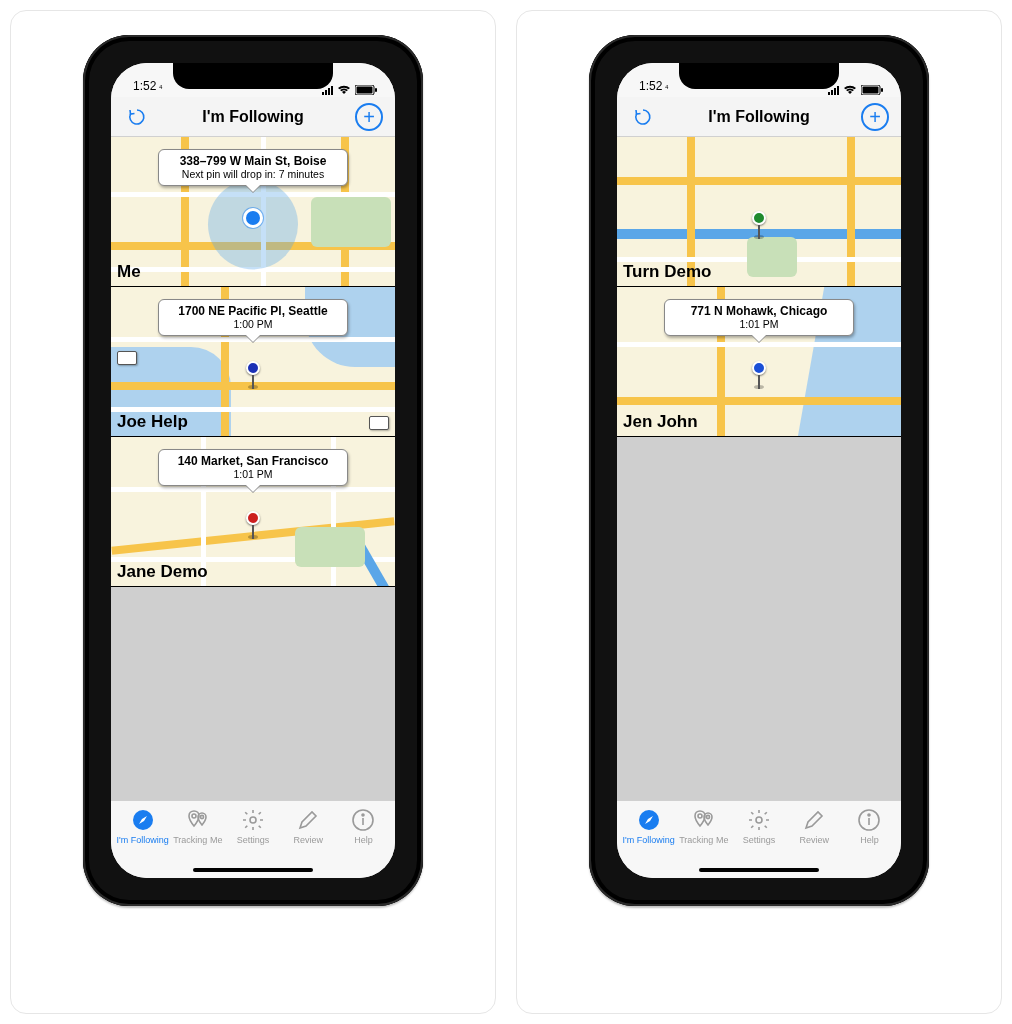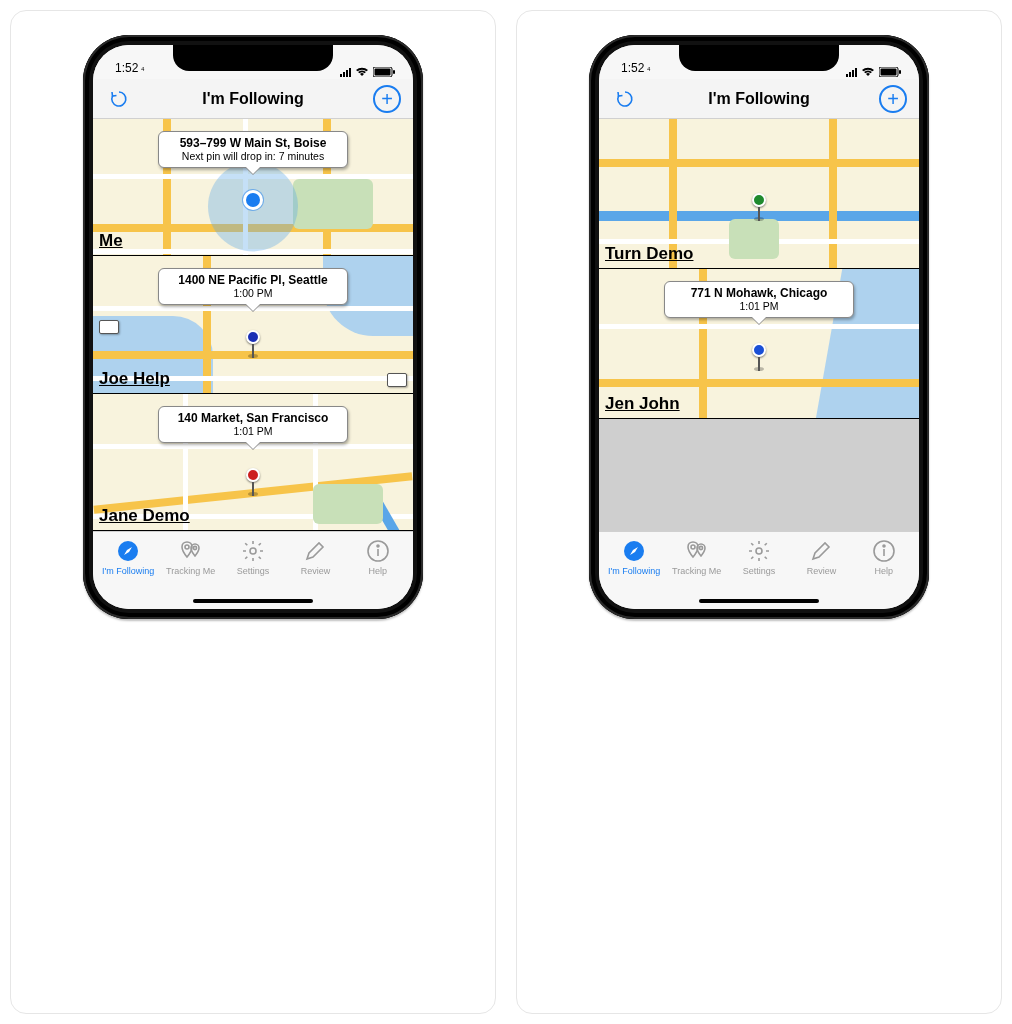--- a/index.html
+++ b/index.html
@@ -23,24 +23,24 @@
     text-align: center;
     color: #111;
     font-weight: 400;
     margin-bottom: 46px;
     max-width: 440px;
   }
 
   
   .phone {
     width: 340px;
-    height: 584px;
+    height: 871px;
     border-radius: 46px;
     background: #111;
-    padding: 10px;
+    padding: 28px;
     box-shadow: 0 2px 2px rgba(0,0,0,.25), inset 0 0 0 2px #2a2a2a, inset 0 0 0 6px #000;
     position: relative;
   }
   .screen {
     width: 100%; height: 100%;
     border-radius: 36px;
     background: #f4f4f4;
     overflow: hidden;
     position: relative;
     display: flex;
@@ -187,21 +187,20 @@
   .pin.blue-dot::after { display:none; }
   .halo { position:absolute; left:50%; top:74px; transform:translate(-50%,-35%); width:90px;height:90px;border-radius:50%;background:rgba(90,166,232,.35); z-index:2;}
 
   .cell-name {
     position: absolute;
     left: 6px; bottom: 4px;
     font-size: 17px;
     font-weight: 700;
     color: #000;
     z-index: 6;
-    text-decoration: underline;
   }
 
   .mail-ic {
     position: absolute;
     width: 20px; height: 14px;
     border: 1px solid #555;
     border-radius: 2px;
     background: #fff;
     box-shadow: 1px 1px 2px rgba(0,0,0,.3);
     z-index:4;
@@ -299,38 +298,38 @@
               <div class="road-y-h" style="top:105px"></div>
               <div class="road-y-v" style="left:70px"></div>
               <div class="road-y-v" style="left:230px"></div>
               <div class="road-h" style="top:55px"></div>
               <div class="road-h" style="top:130px"></div>
               <div class="road-v" style="left:150px"></div>
               <div class="park" style="left:200px; top:60px; width:80px; height:50px"></div>
             </div>
             <div class="halo"></div>
             <div class="callout">
-              <div class="addr">593–799 W Main St, Boise</div>
+              <div class="addr">338–799 W Main St, Boise</div>
               <div class="sub">Next pin will drop in: 7 minutes</div>
             </div>
             <div class="pin blue-dot"></div>
             <div class="cell-name">Me</div>
           </div>
 
           <div class="map-cell">
             <div class="map-bg">
               <div class="water" style="left:0; top:60px; width:120px; height:90px; border-top-right-radius:40px"></div>
               <div class="water" style="right:0; top:0; width:90px; height:80px; border-bottom-left-radius:50px"></div>
               <div class="road-y-h" style="top:95px"></div>
               <div class="road-y-v" style="left:110px"></div>
               <div class="road-h" style="top:50px"></div>
               <div class="road-h" style="top:120px"></div>
             </div>
             <div class="callout">
-              <div class="addr">1400 NE Pacific Pl, Seattle</div>
+              <div class="addr">1700 NE Pacific Pl, Seattle</div>
               <div class="sub">1:00 PM</div>
             </div>
             <div class="pin" style="background:#1a2fb5"></div>
             <div class="pin-shadow"></div>
             <span class="mail-ic" style="left:6px; top:64px"></span>
             <span class="mail-ic" style="right:6px; bottom:6px"></span>
             <div class="cell-name">Joe Help</div>
           </div>
 
           <div class="map-cell">

